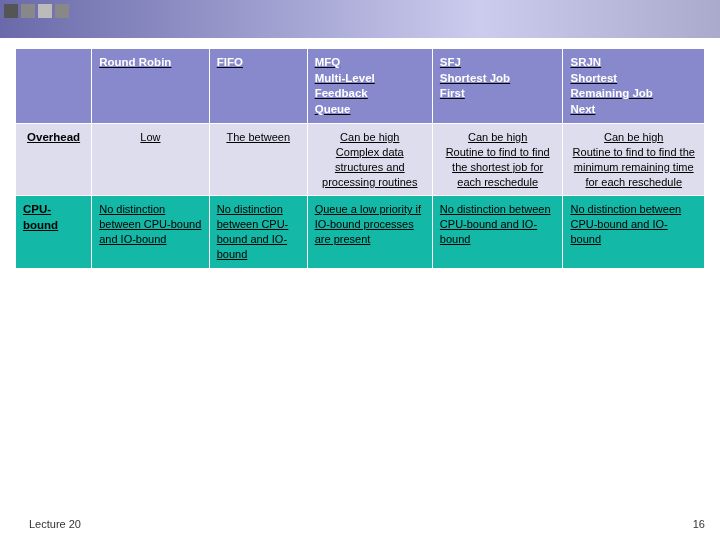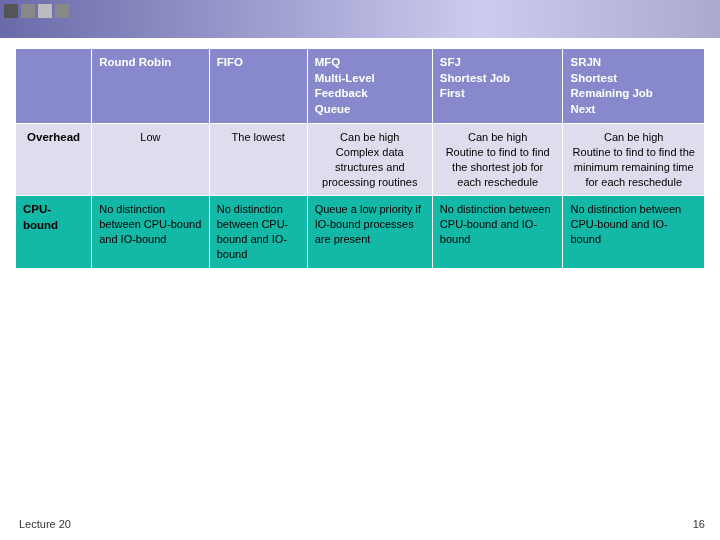--- a/index.html
+++ b/index.html
@@ -39,20 +39,21 @@
     .lb4 { background: #888; }
 
     .main-content {
       padding: 10px 15px 10px 15px;
     }
 
     table {
       width: 100%;
       border-collapse: collapse;
       table-layout: fixed;
+      text-decoration: underline;
     }
 
     td {
       border: 1px solid #ffffff;
       padding: 6px 7px;
       vertical-align: top;
       line-height: 1.35;
     }
 
     .col-label { width: 70px; }
@@ -80,21 +81,21 @@
     }
 
     .row-label-cell {
       font-weight: bold;
       font-size: 11.5px;
     }
 
     .footer {
       position: absolute;
       bottom: 10px;
-      left: 4px;
+      left: 14px;
       right: 0;
       display: flex;
       justify-content: space-between;
       padding: 0 15px;
       font-size: 11px;
       color: #333;
     }
   </style>
 </head>
 <body>
@@ -125,21 +126,21 @@
         <td>FIFO</td>
         <td>MFQ<br>Multi-Level<br>Feedback<br>Queue</td>
         <td>SFJ<br>Shortest Job<br>First</td>
         <td>SRJN<br>Shortest<br>Remaining Job<br>Next</td>
       </tr>
     </thead>
     <tbody>
       <tr class="body-row-1">
         <td class="row-label-cell">Overhead</td>
         <td>Low</td>
-        <td>The lowest</td>
+        <td>The between</td>
         <td>Can be high<br>Complex data structures and processing routines</td>
         <td>Can be high<br>Routine to find to find the shortest job for each reschedule</td>
         <td>Can be high<br>Routine to find to find the minimum remaining time for each reschedule</td>
       </tr>
       <tr class="body-row-2">
         <td class="row-label-cell">CPU-bound</td>
         <td>No distinction between CPU-bound and IO-bound</td>
         <td>No distinction between CPU-bound and IO-bound</td>
         <td>Queue a low priority if IO-bound processes are present</td>
         <td>No distinction between CPU-bound and IO-bound</td>

